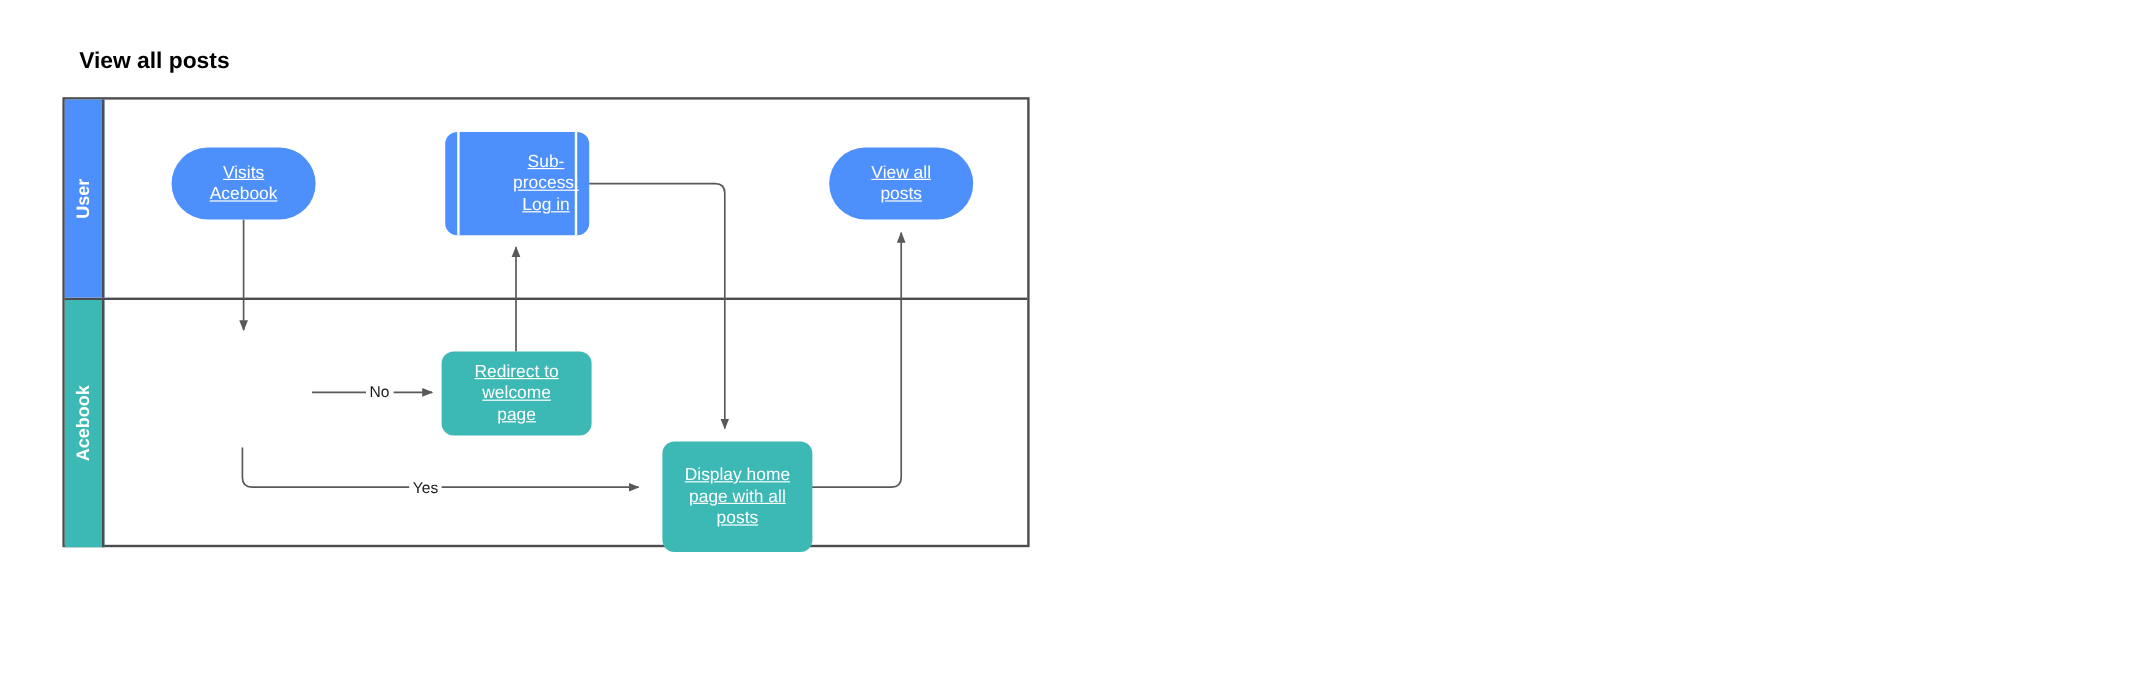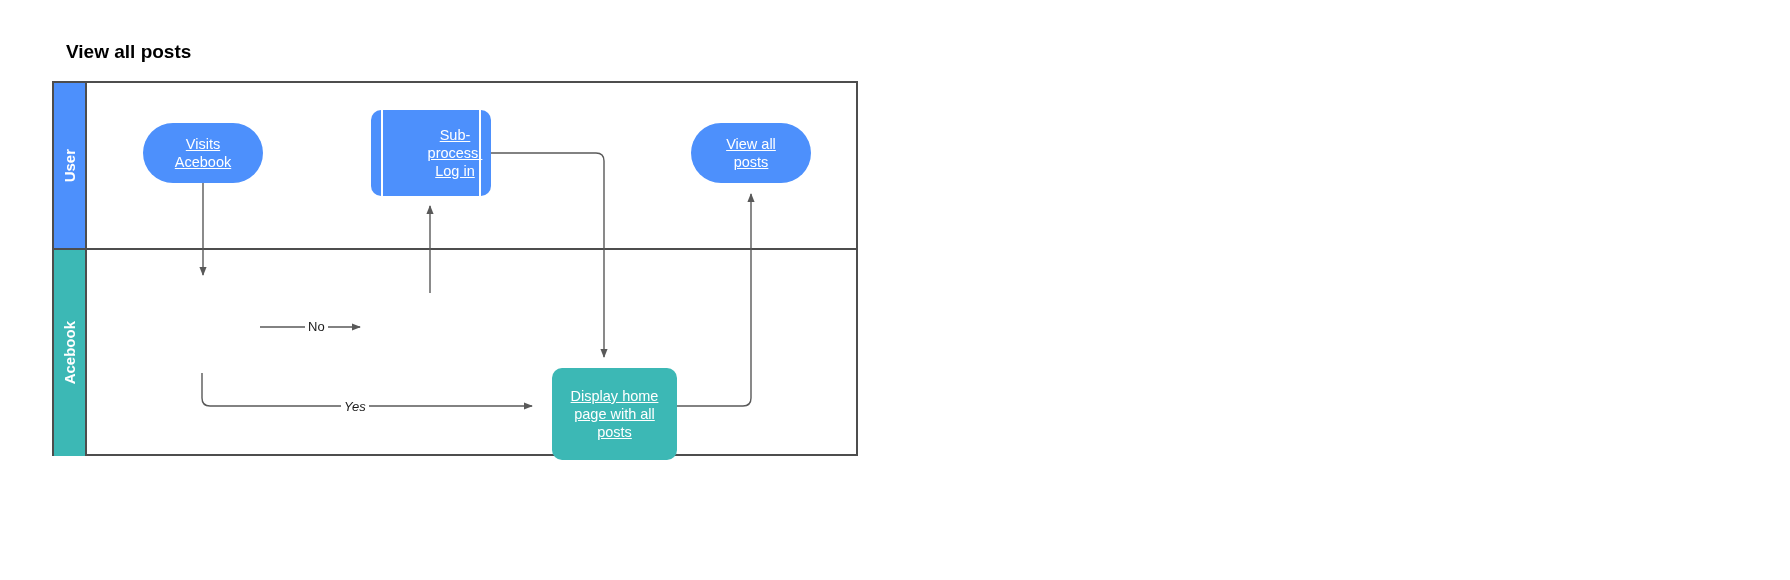--- a/index.html
+++ b/index.html
@@ -118,40 +118,45 @@
 
       <path d="M 491 153 L 596 153 Q 604 153 604 161 L 604 357" marker-end="url(#arrow)"></path>
 
       <path d="M 202 373 L 202 398 Q 202 406 210 406 L 532 406" marker-end="url(#arrow)"></path>
 
       <path d="M 667 406 L 743 406 Q 751 406 751 398 L 751 194" marker-end="url(#arrow)"></path>
     </g>
   </svg>
 
   <div class="elabel" style="left:305px;top:319px;">No</div>
-  <div class="elabel" style="left:341px;top:399px;font-style:italic;">Yes</div>
+  <div class="elabel" style="left:341px;top:399px;">Yes</div>
 
   <div class="node blue rounded" style="left:143px;top:123px;width:120px;height:60px;">
     <span class="nlabel">Visits
 Acebook</span>
   </div>
 
   <div class="subproc blue node" style="left:371px;top:110px;width:120px;height:86px;padding-left:48px;">
     <span class="bar left"></span>
     <span class="bar right"></span>
     <span class="nlabel">Sub-process:
 Log in</span>
   </div>
 
   <div class="node blue rounded" style="left:691px;top:123px;width:120px;height:60px;text-align:center;">
     <span class="nlabel">View all
 posts</span>
   </div>
 
 
+  <div class="node teal boxr" style="left:368px;top:293px;width:125px;height:70px;">
+    <span class="nlabel">Redirect to
+welcome
+page</span>
+  </div>
 
   <div class="node teal boxr" style="left:552px;top:368px;width:125px;height:92px;">
     <span class="nlabel">Display home
 page with all
 posts</span>
   </div>
 
 </div>
 
 </body></html>

